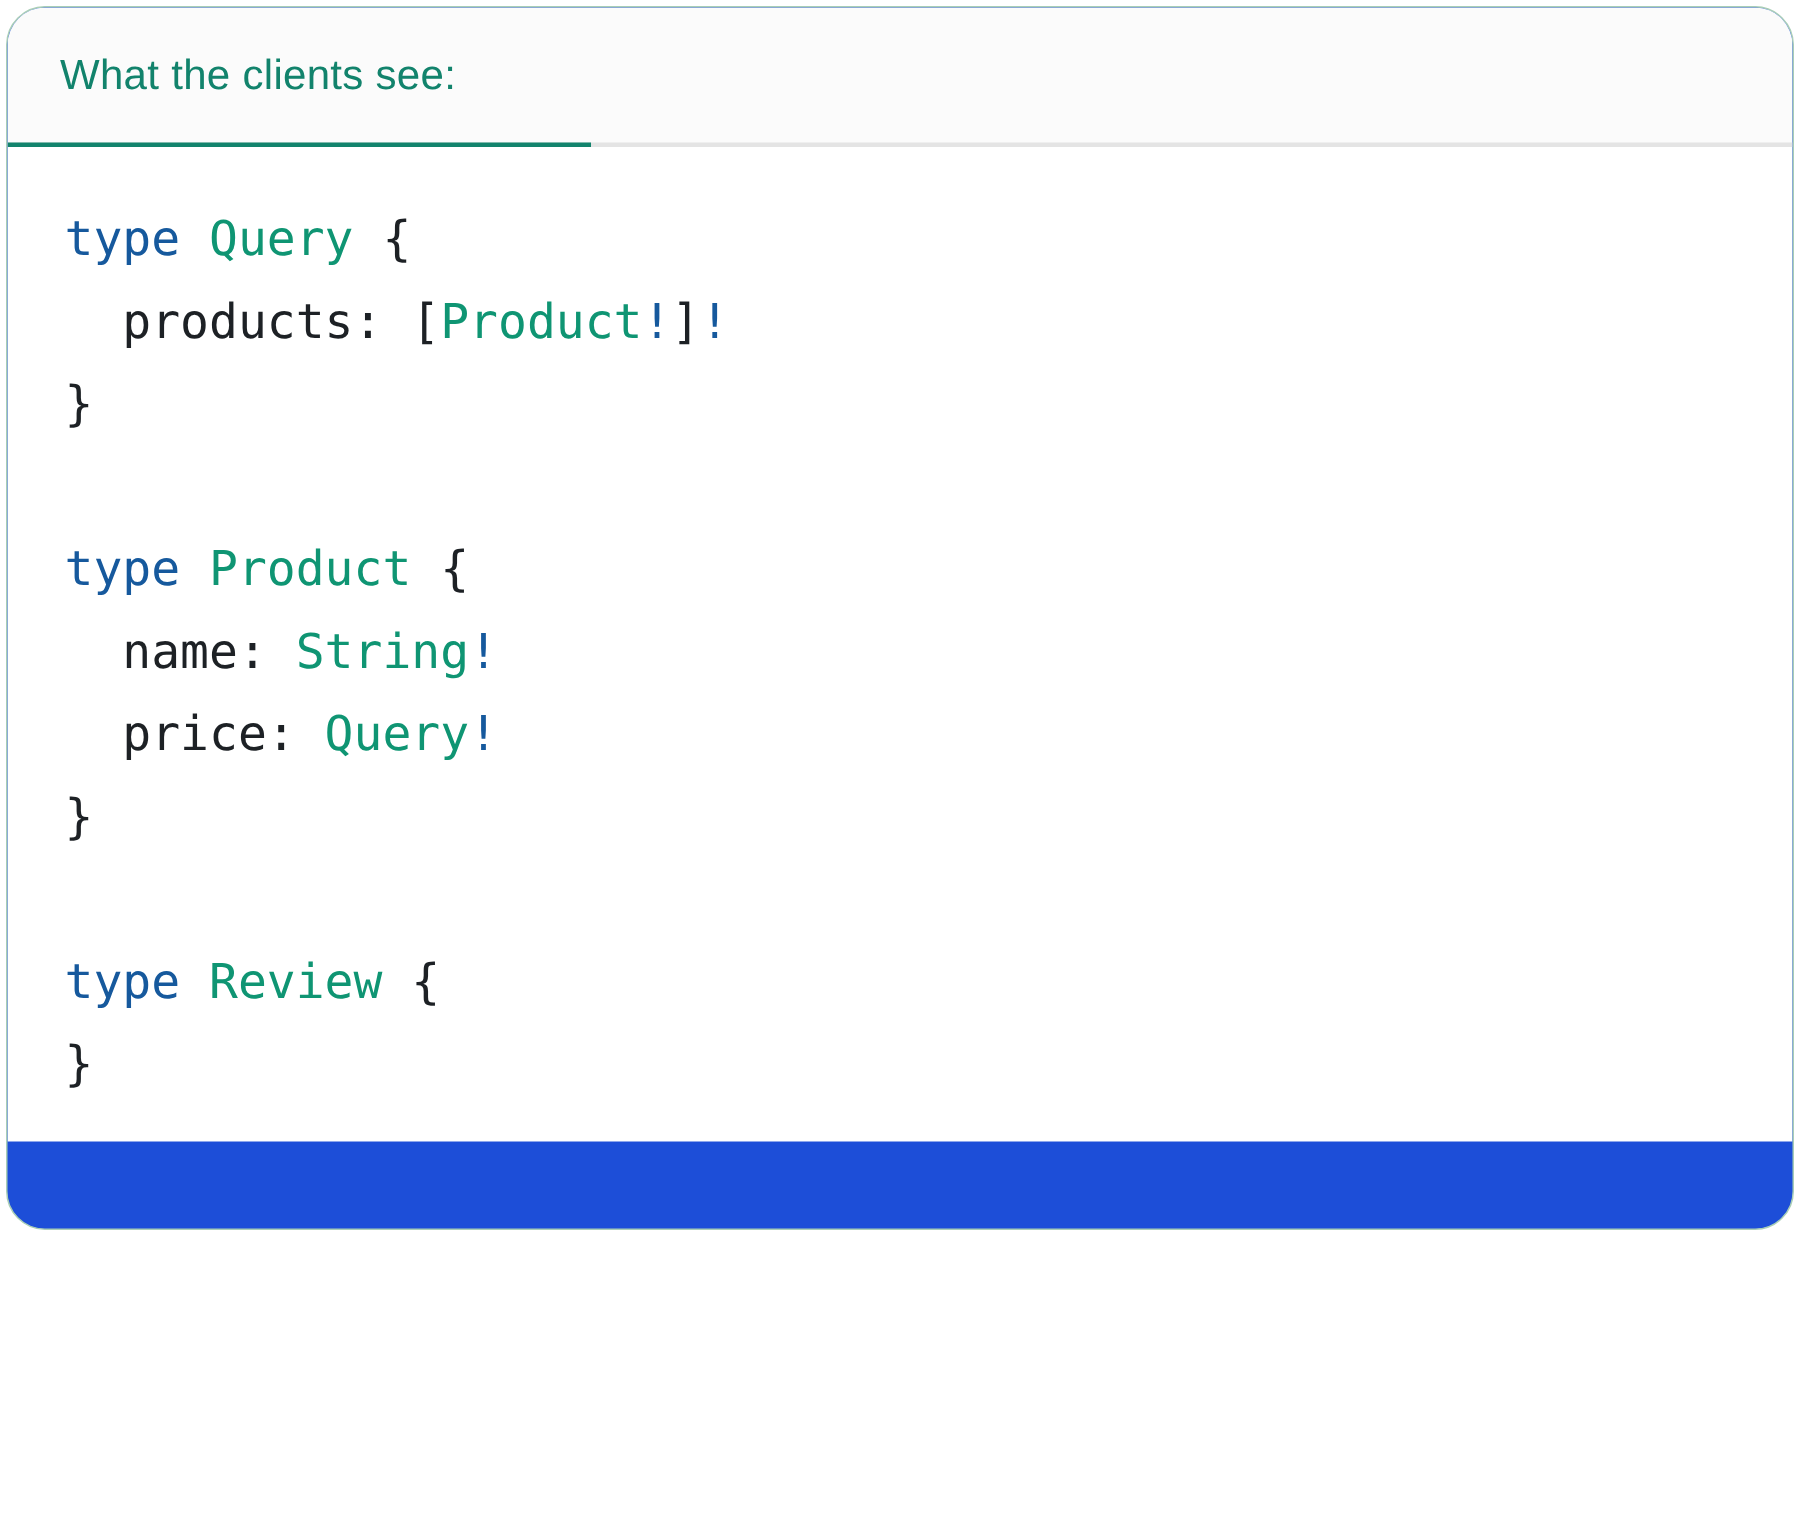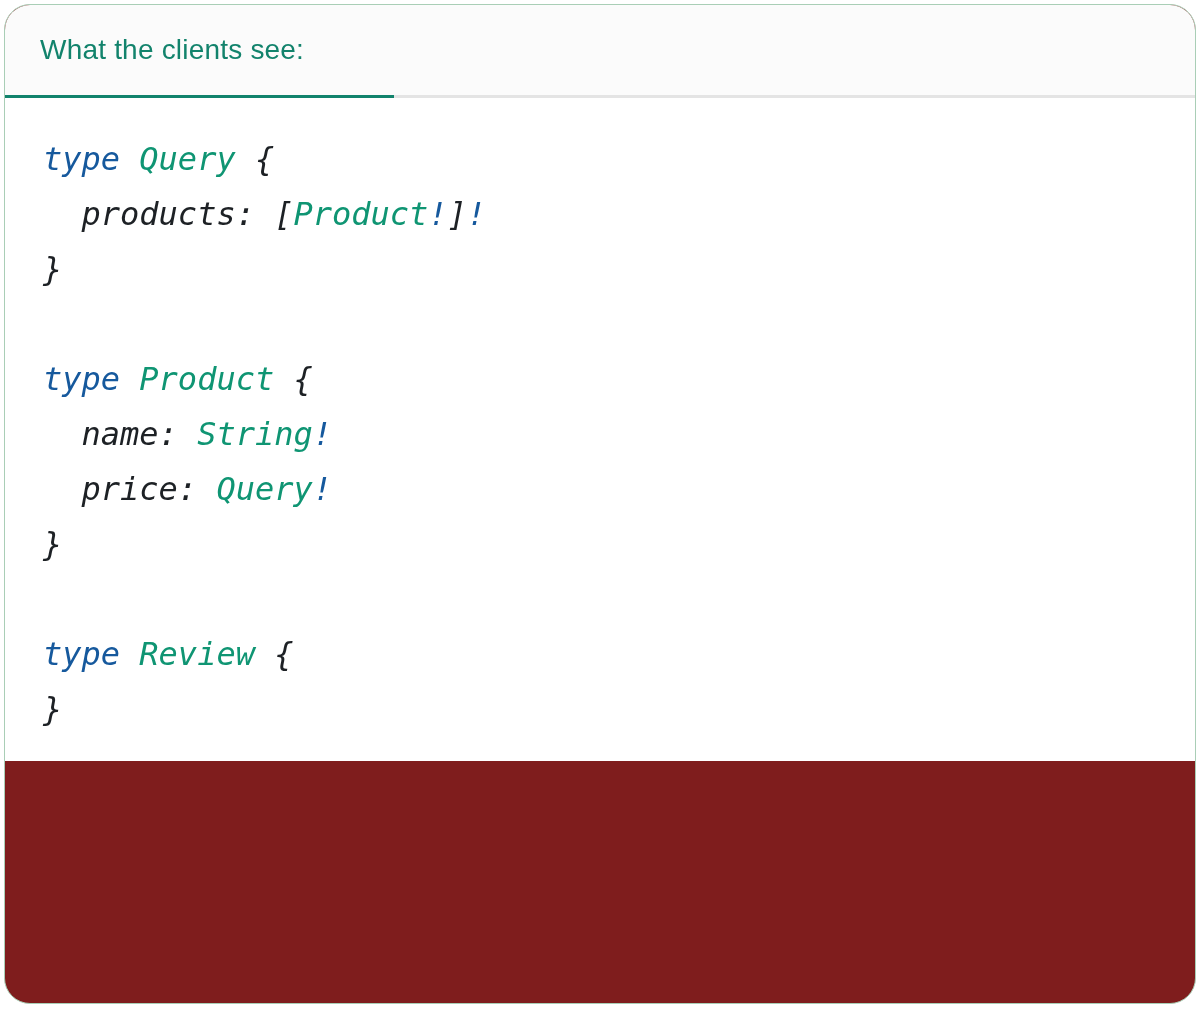--- a/index.html
+++ b/index.html
@@ -8,22 +8,22 @@
     --keyword-blue:#16599d;
     --plain:#1d2125;
     --strip-bg:#fbfbfb;
     --divider:#e4e4e4;
     --card-border:#a9ceb6;
   }
   *{box-sizing:border-box;margin:0;padding:0;}
   html,body{width:1200px;height:1020px;background:#ffffff;
     font-family:"Liberation Sans", sans-serif;}
   .card{
-    position:absolute; left:4px; top:4px; width:1192px; height:1000px;
-    background:#7f1d1d;
+    position:absolute; left:4px; top:4px; width:1192px; height:816px;
+    background:#1d4ed8;
     border:1px solid var(--card-border);
     border-radius:26px;
     overflow:hidden;
   }
   .tab-strip{
     height:93px;
     background:var(--strip-bg);
     border-bottom:3px solid var(--divider);
     display:flex;
     align-items:stretch;
@@ -48,21 +48,21 @@
   .code-area{
     padding:34px 24px 24px 38px;
     background:#ffffff;
   }
   .code{
     font-family:"DejaVu Sans Mono","Liberation Mono",monospace;
     font-size:32px;
     line-height:55px;
     color:var(--plain);
   }
-  .line{white-space:pre; min-height:55px;font-style:italic;}
+  .line{white-space:pre; min-height:55px;}
   .tok-plain{color:var(--plain);}
   .tok-keyword{color:var(--keyword-blue);}
   .tok-type{color:var(--type-teal);}
   .tok-bang{color:var(--keyword-blue);}
 </style>
 </head>
 <body>
 
 <div class="card">
   <div class="tab-strip">

